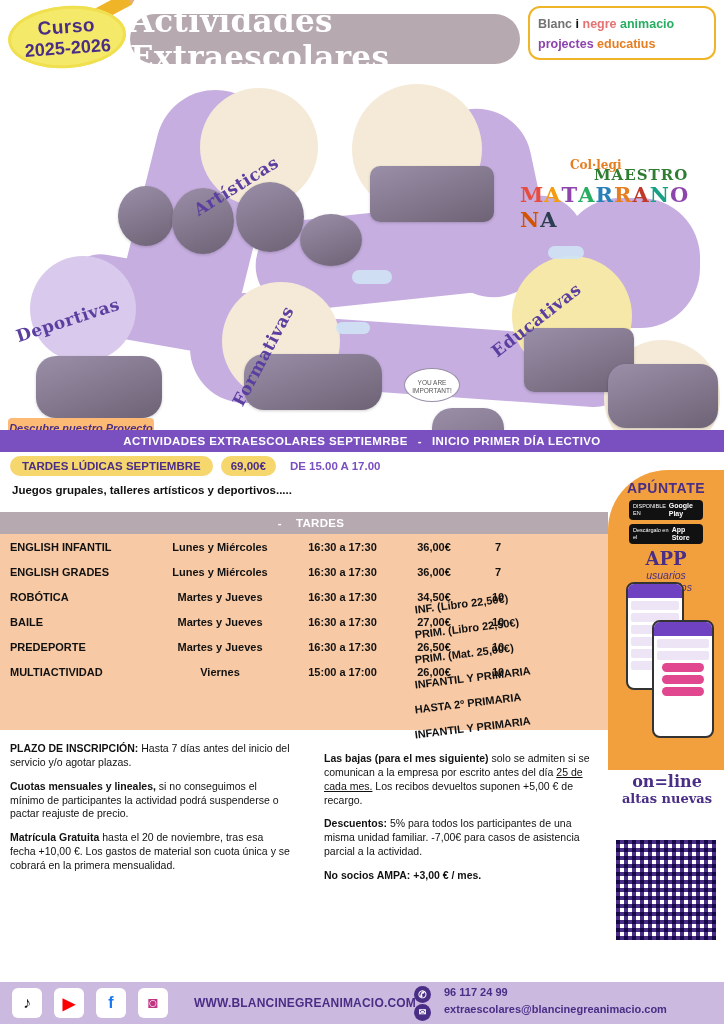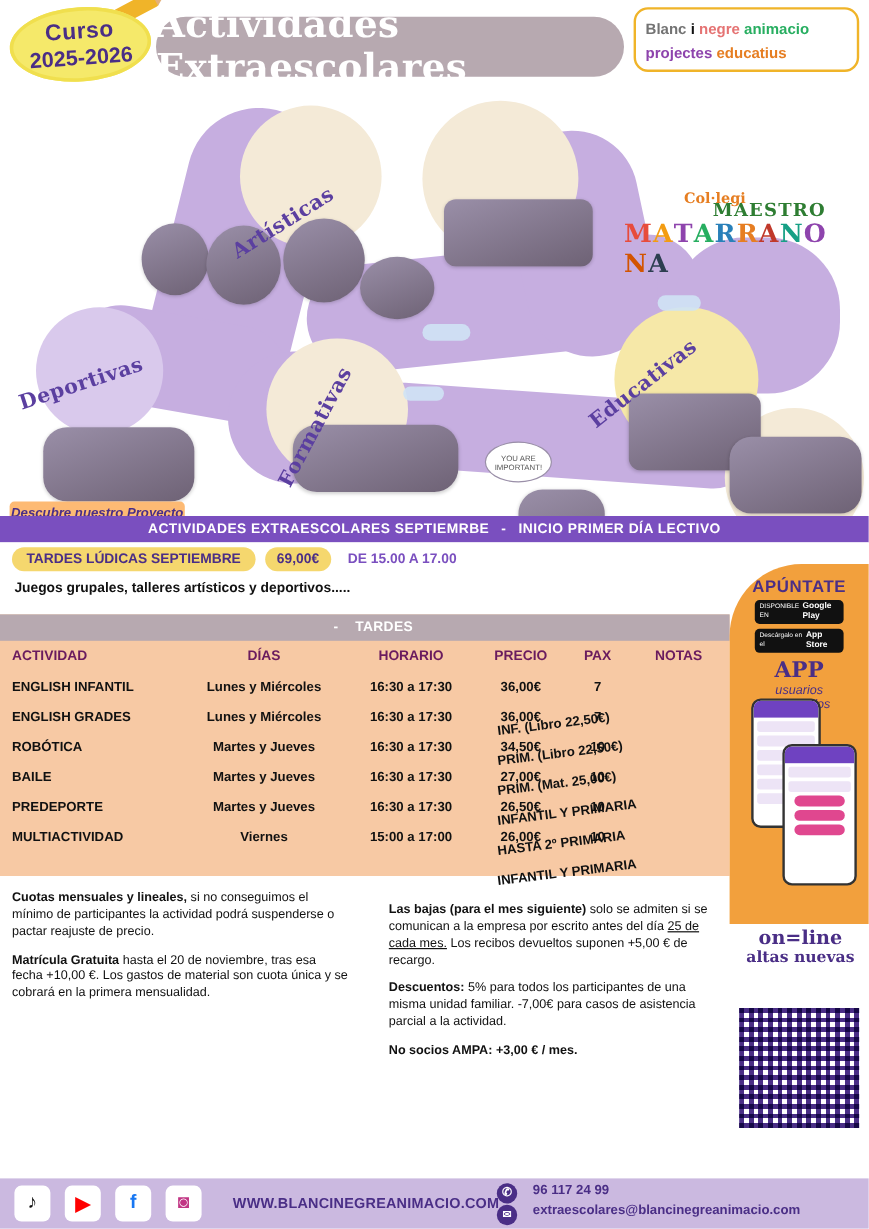--- a/index.html
+++ b/index.html
@@ -355,28 +355,20 @@
   <div class="pill-time">DE 15.00 A 17.00</div>
 </div>
 <div class="subnote">Juegos grupales, talleres artísticos y deportivos.....</div>
 
 <div class="table-wrap">
   <div class="table-head">
     <span class="dash">-</span>
     <span>TARDES</span>
   </div>
 
-  <div class="t-cols">
-    <div class="col-act">ACTIVIDAD</div>
-    <div class="col-dias">DÍAS</div>
-    <div class="col-hor">HORARIO</div>
-    <div class="col-pre">PRECIO</div>
-    <div class="col-pax">PAX</div>
-    <div class="col-not">NOTAS</div>
-  </div>
 
   <div class="t-row">
     <div class="col-act">ENGLISH INFANTIL</div>
     <div class="col-dias">Lunes y Miércoles</div>
     <div class="col-hor">16:30 a 17:30</div>
     <div class="col-pre">36,00€</div>
     <div class="col-pax">7</div>
   </div>
   <div class="t-row">
     <div class="col-act">ENGLISH GRADES</div>
@@ -458,20 +450,23 @@
 </div>
 
 <div class="online">
   <div class="o1">on=line</div>
   <div class="o2">altas nuevas</div>
 </div>
 <div class="qr-big"></div>
 
 <div class="legal-left">
   <p>
+    <b>PLAZO DE INSCRIPCIÓN:</b><span> Hasta 7 días antes del inicio del servicio y/o agotar plazas.</span>
+  </p>
+  <p>
     <b>Cuotas mensuales y lineales,</b><span> si no conseguimos el mínimo de participantes la actividad podrá suspenderse o pactar reajuste de precio.</span>
   </p>
   <p>
     <b>Matrícula Gratuita</b><span> hasta el 20 de noviembre, tras esa fecha +10,00 €. Los gastos de material son cuota única y se cobrará en la primera mensualidad.</span>
   </p>
 </div>
 
 <div class="legal-right">
   <p>
     <b>Las bajas (para el mes siguiente)</b><span> solo se admiten si se comunican a la empresa por escrito antes del día </span><span class="ul">25 de cada mes.</span><span> Los recibos devueltos suponen +5,00 € de recargo.</span>

